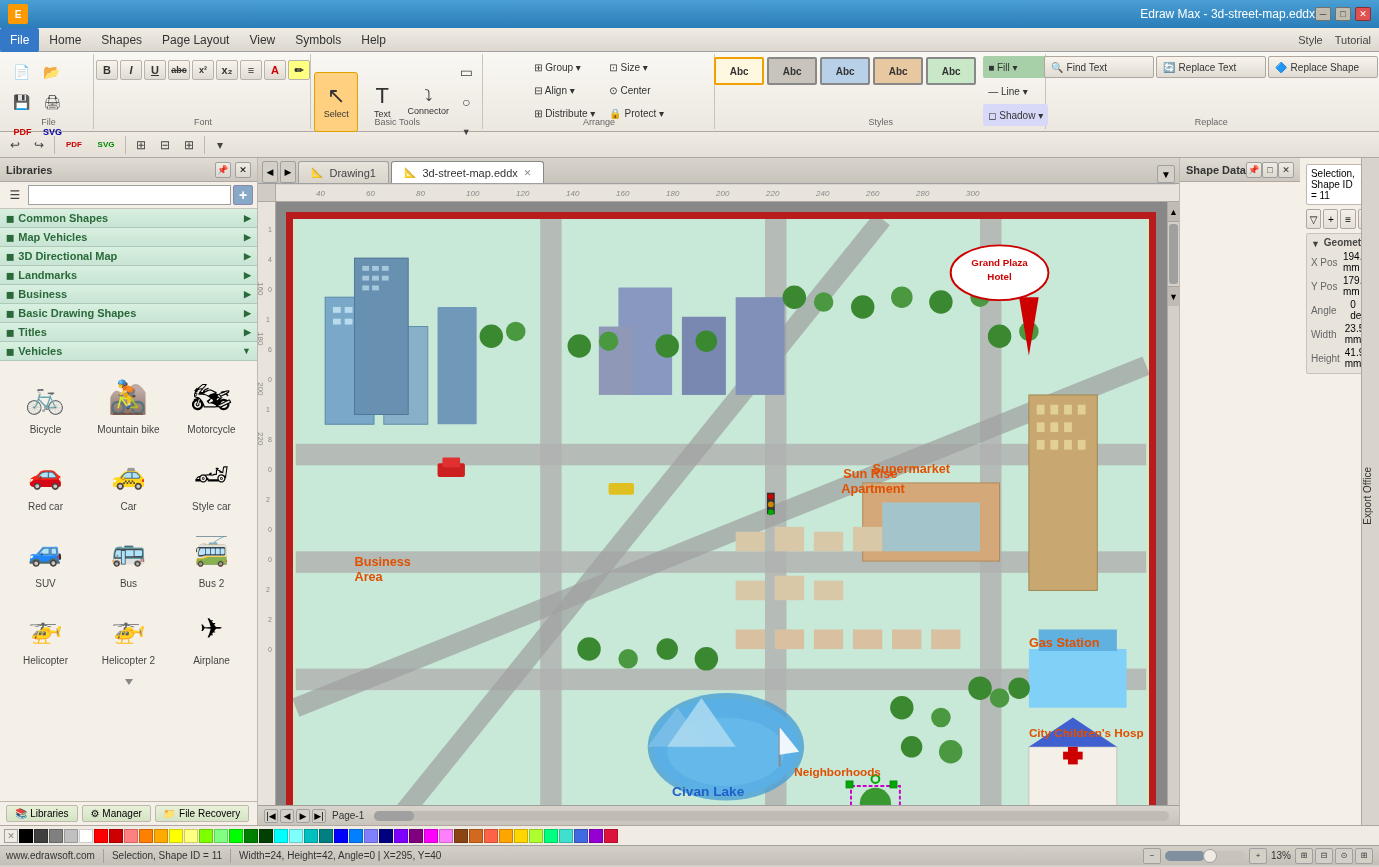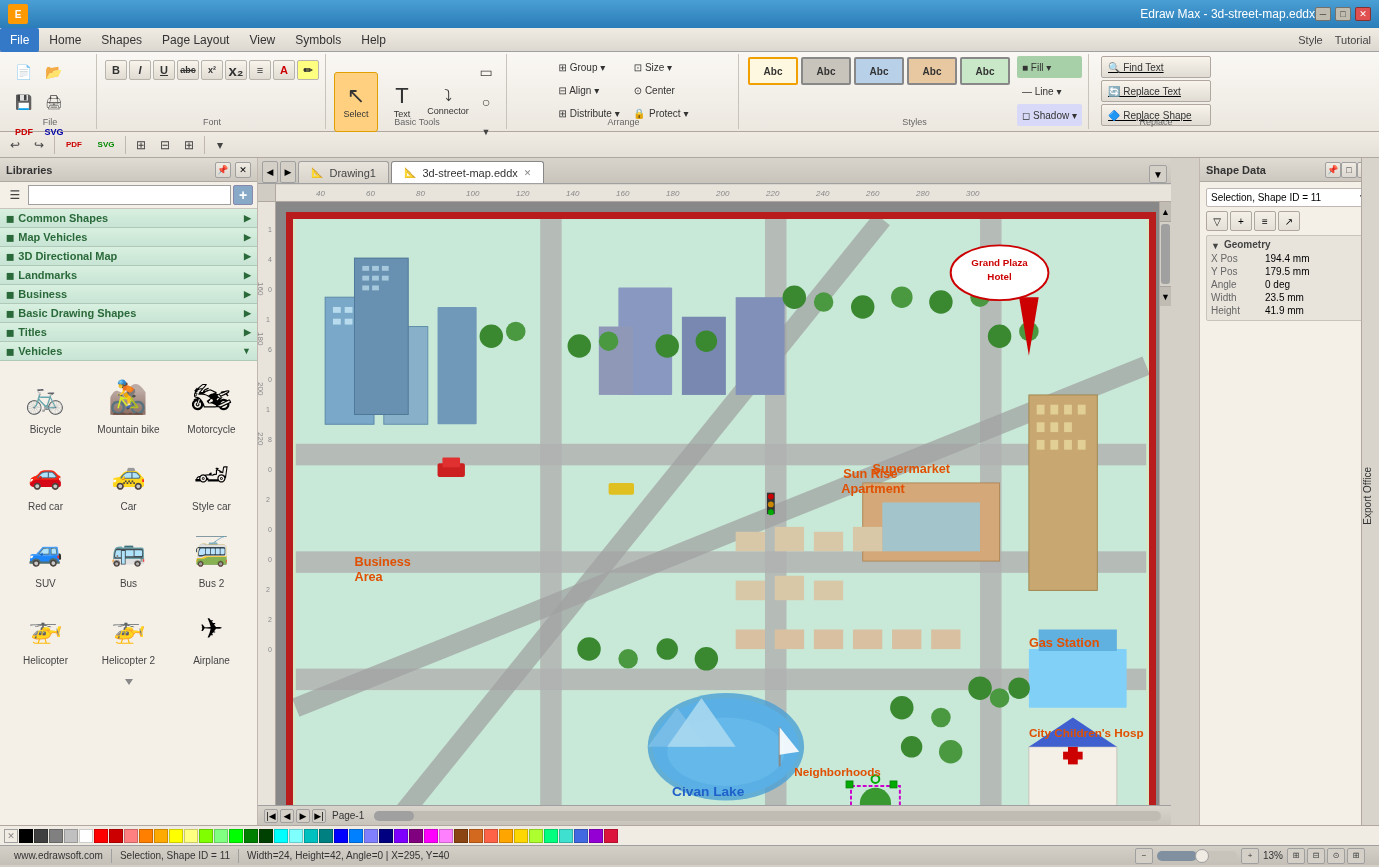--- a/index.html
+++ b/index.html
@@ -393,26 +393,24 @@
       height: 620px;
       background: white;
       position: relative;
       margin: 10px;
       border: 7px solid #b91c1c;
       overflow: hidden;
     }
 
     
     #shape-panel {
-      width: 180px;
+      width: 200px;
       background: #f4f0e8;
       border-left: 1px solid #c0b8b0;
       display: flex;
-      flex-direction: column;
-      margin-left: 28px;
     }
     #shape-panel-header {
       background: linear-gradient(to bottom, #e0dcd4, #ccc8c0);
       border-bottom: 1px solid #b0a8a0;
       padding: 3px 6px;
       display: flex;
       align-items: center;
       height: 24px;
     }
     #shape-panel-header .panel-title { font-size: 11px; font-weight: bold; color: #333; flex: 1; }
@@ -474,21 +472,21 @@
     .page-scroll { flex: 1; height: 10px; background: #c0bcb4; border-radius: 5px; margin: 0 4px; }
     .page-scroll-inner { width: 40px; height: 10px; background: #a0a0a0; border-radius: 5px; }
 
     
     #statusbar {
       height: 20px;
       background: linear-gradient(to bottom, #d4d0c8, #c4c0b8);
       border-top: 1px solid #a0a0a0;
       display: flex;
       align-items: center;
-      padding: 0 14px;
+      padding: 0 6px;
       font-size: 10px;
       color: #333;
       gap: 8px;
     }
     .status-sep { width: 1px; height: 14px; background: #a0a0a0; }
     #statusbar .zoom-ctrl { margin-left: auto; display: flex; align-items: center; gap: 4px; }
     .status-right-btns { display: flex; gap: 2px; }
     .status-btn { width: 18px; height: 16px; border: 1px solid #a0a0a0; background: #d4d0c8; border-radius: 2px; display: flex; align-items: center; justify-content: center; cursor: pointer; font-size: 8px; }
 
     
@@ -586,21 +584,21 @@
 
   <div class="toolbar-section" style="min-width:200px;">
     <div style="padding-bottom:12px;">
       <div class="font-controls">
         <div class="font-row2" style="margin-top:2px;">
           <div class="fmt-btn" style="font-weight:bold;">B</div>
           <div class="fmt-btn" style="font-style:italic;">I</div>
           <div class="fmt-btn" style="text-decoration:underline;">U</div>
           <div class="fmt-btn" style="text-decoration:line-through; font-size:9px;">abc</div>
           <div class="fmt-btn" style="font-size:9px;">x²</div>
-          <div class="fmt-btn" style="font-size:15px;">x₂</div>
+          <div class="fmt-btn" style="font-size:11px;">x₂</div>
           <div class="fmt-btn">≡</div>
           <div class="fmt-btn" style="color:#cc0000;">A</div>
           <div class="fmt-btn" style="background:#ffff80;">✏</div>
         </div>
       </div>
     </div>
     <span class="section-label">Font</span>
   </div>
 
   <div class="toolbar-section" style="min-width:160px;">
@@ -654,21 +652,21 @@
       <div style="display:flex; flex-direction:column; gap:2px; margin-left:4px;">
         <div class="arrange-btn" style="background:#a8d0a8;">■ Fill ▾</div>
         <div class="arrange-btn">— Line ▾</div>
         <div class="arrange-btn" style="background:#d8d8f8;">◻ Shadow ▾</div>
       </div>
     </div>
     <span class="section-label">Styles</span>
   </div>
 
   <div class="toolbar-section" style="min-width:130px; border-right: none;">
-    <div style="display:flex; flex-direction:column; gap:2px; padding-bottom:12px;text-decoration:underline;">
+    <div style="display:flex; gap:2px; padding-bottom:12px;">
       <div class="replace-btn">🔍 Find Text</div>
       <div class="replace-btn">🔄 Replace Text</div>
       <div class="replace-btn">🔷 Replace Shape</div>
     </div>
     <span class="section-label">Replace</span>
   </div>
 
 </div>
 
 <div id="toolbar2">
@@ -790,20 +788,25 @@
           <div class="shape-thumb" style="font-size:28px;">✈</div>
           <div class="shape-label">Airplane</div>
         </div>
       </div>
 
       <div style="display:flex; justify-content:center; padding:2px;">
         <div style="width:8px; height:8px; border-left:4px solid transparent; border-right:4px solid transparent; border-top:6px solid #888;"></div>
       </div>
     </div>
 
+    <div class="lib-bottom-btn">
+      <div class="lib-tab-btn">📚 Libraries</div>
+      <div class="lib-tab-btn">⚙ Manager</div>
+      <div class="lib-tab-btn">📁 File Recovery</div>
+    </div>
   </div>
 
   <div id="canvas-area">
 
     <div id="tabs-bar">
       <div class="tab-scroll-btn">◀</div>
       <div class="tab-scroll-btn">▶</div>
       <div class="tab">
         <span class="tab-icon">📐</span>
         <span>Drawing1</span>

